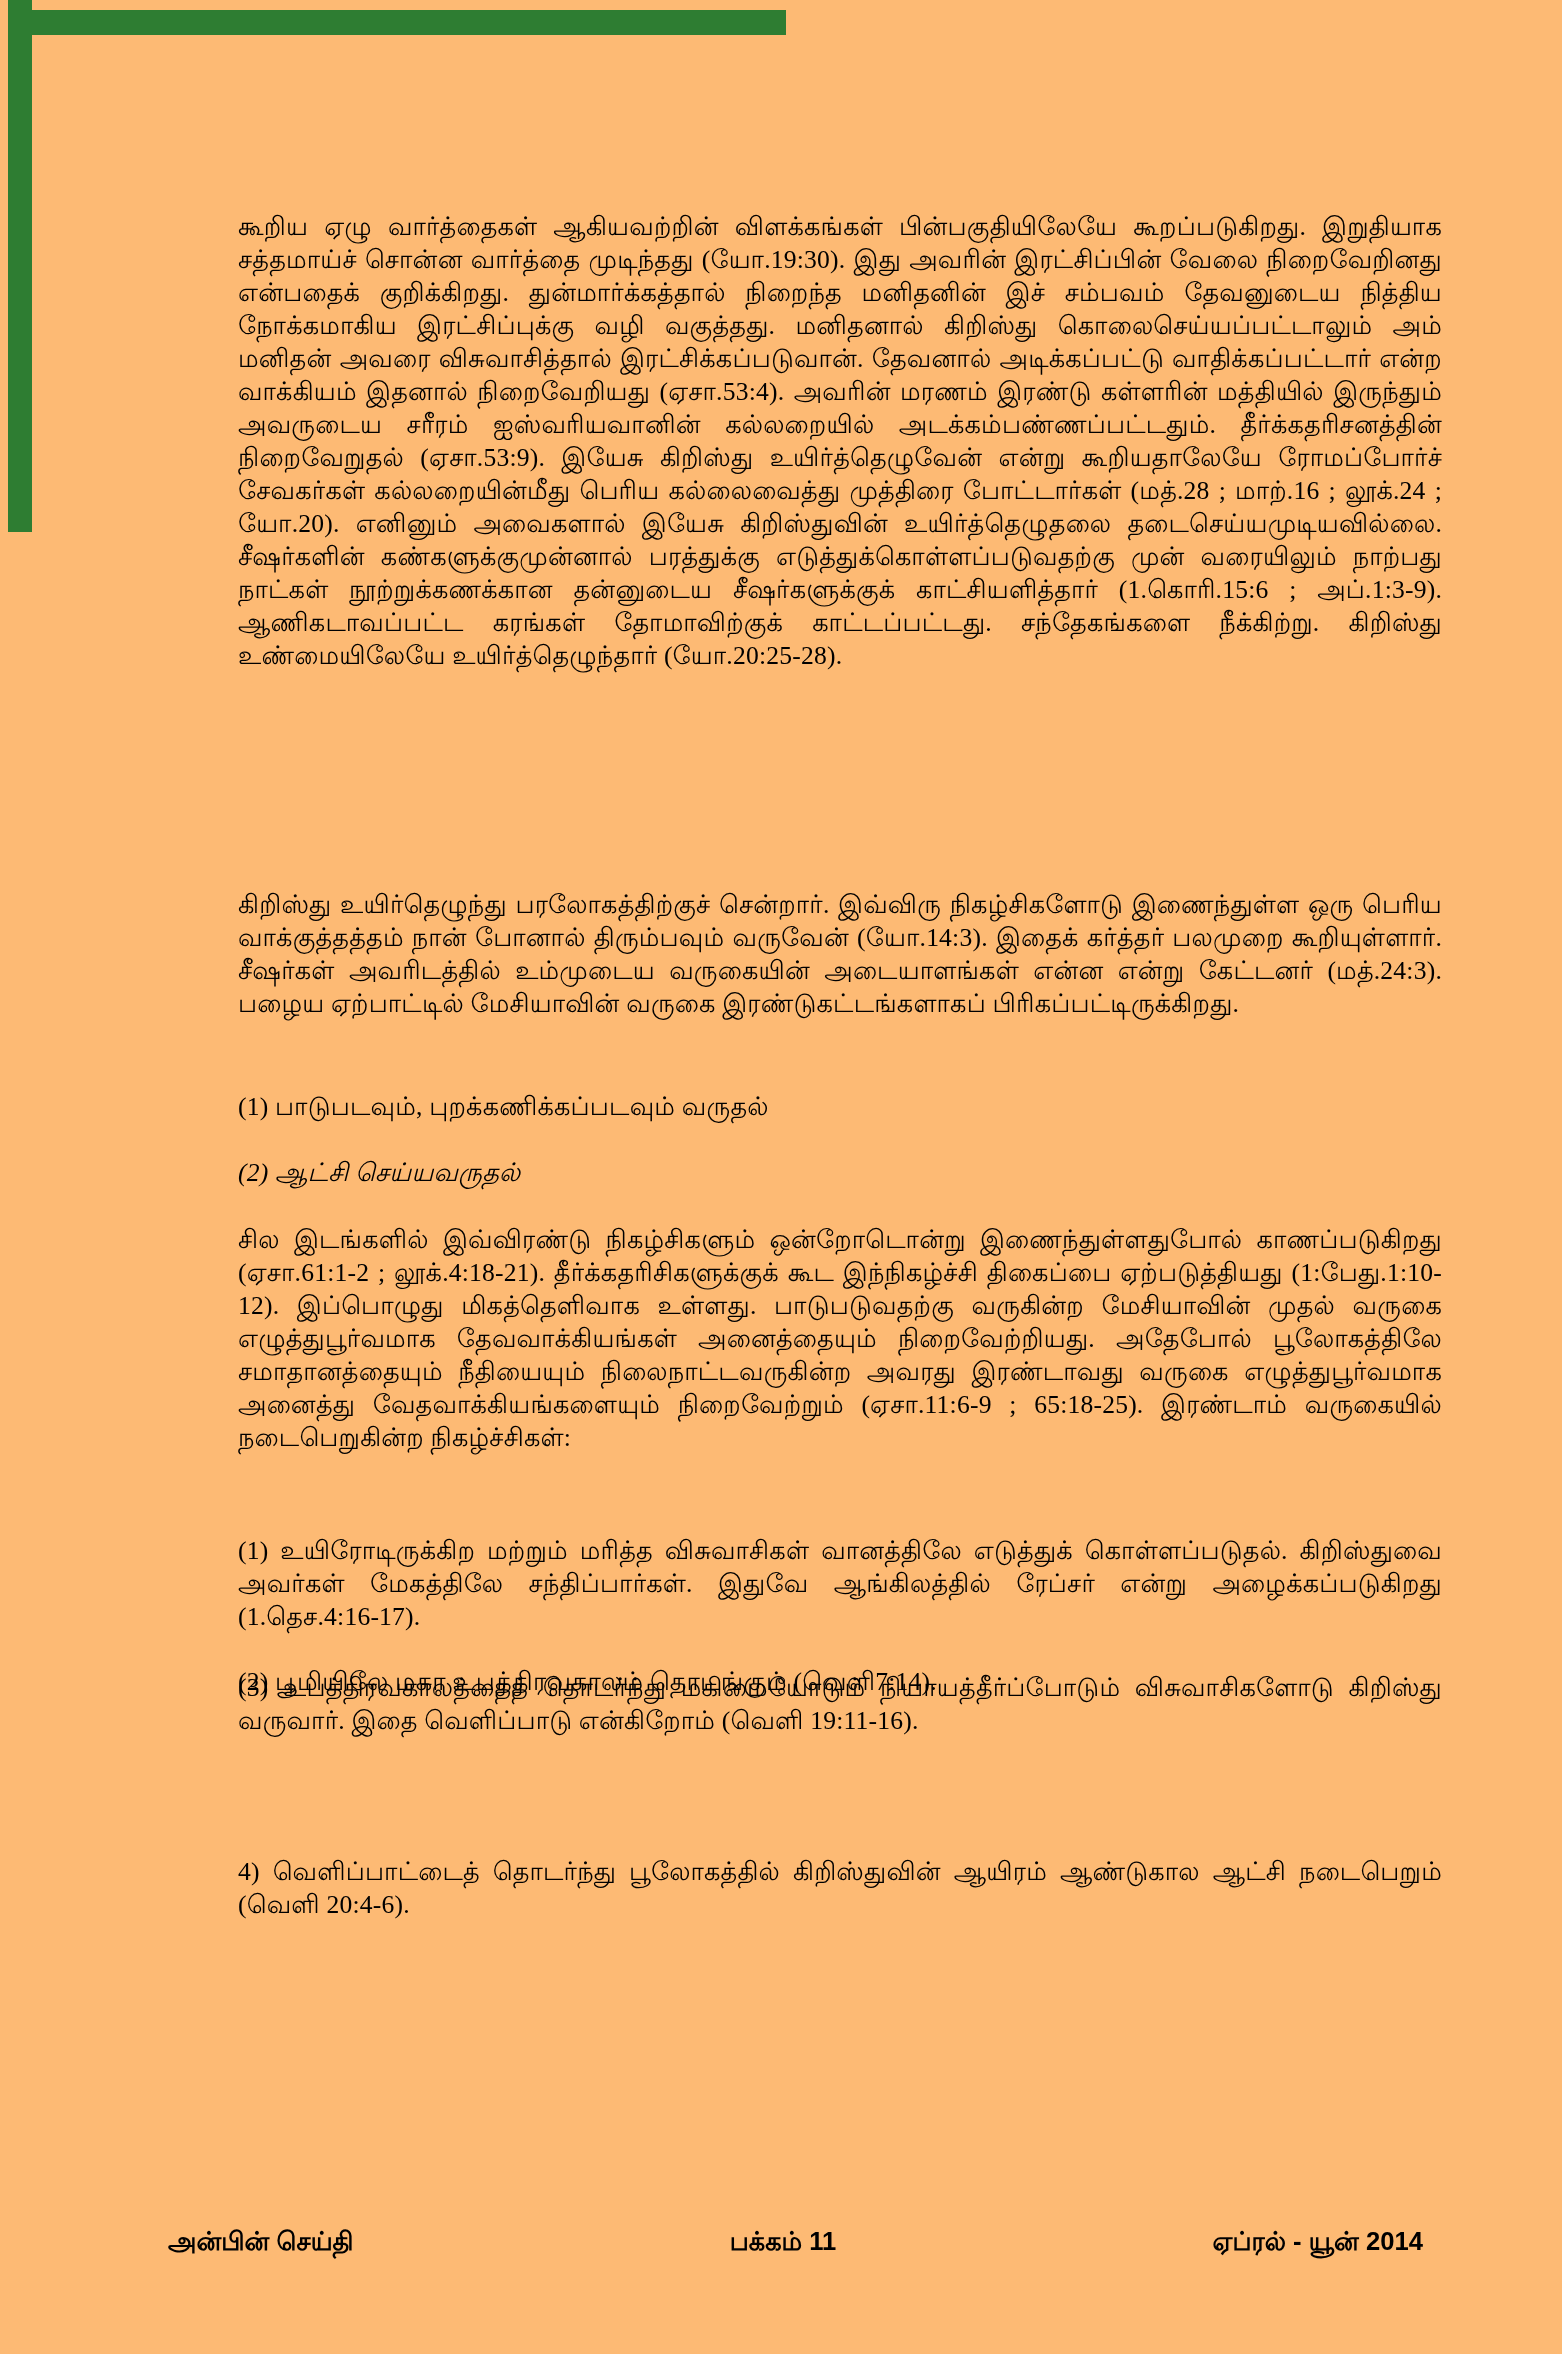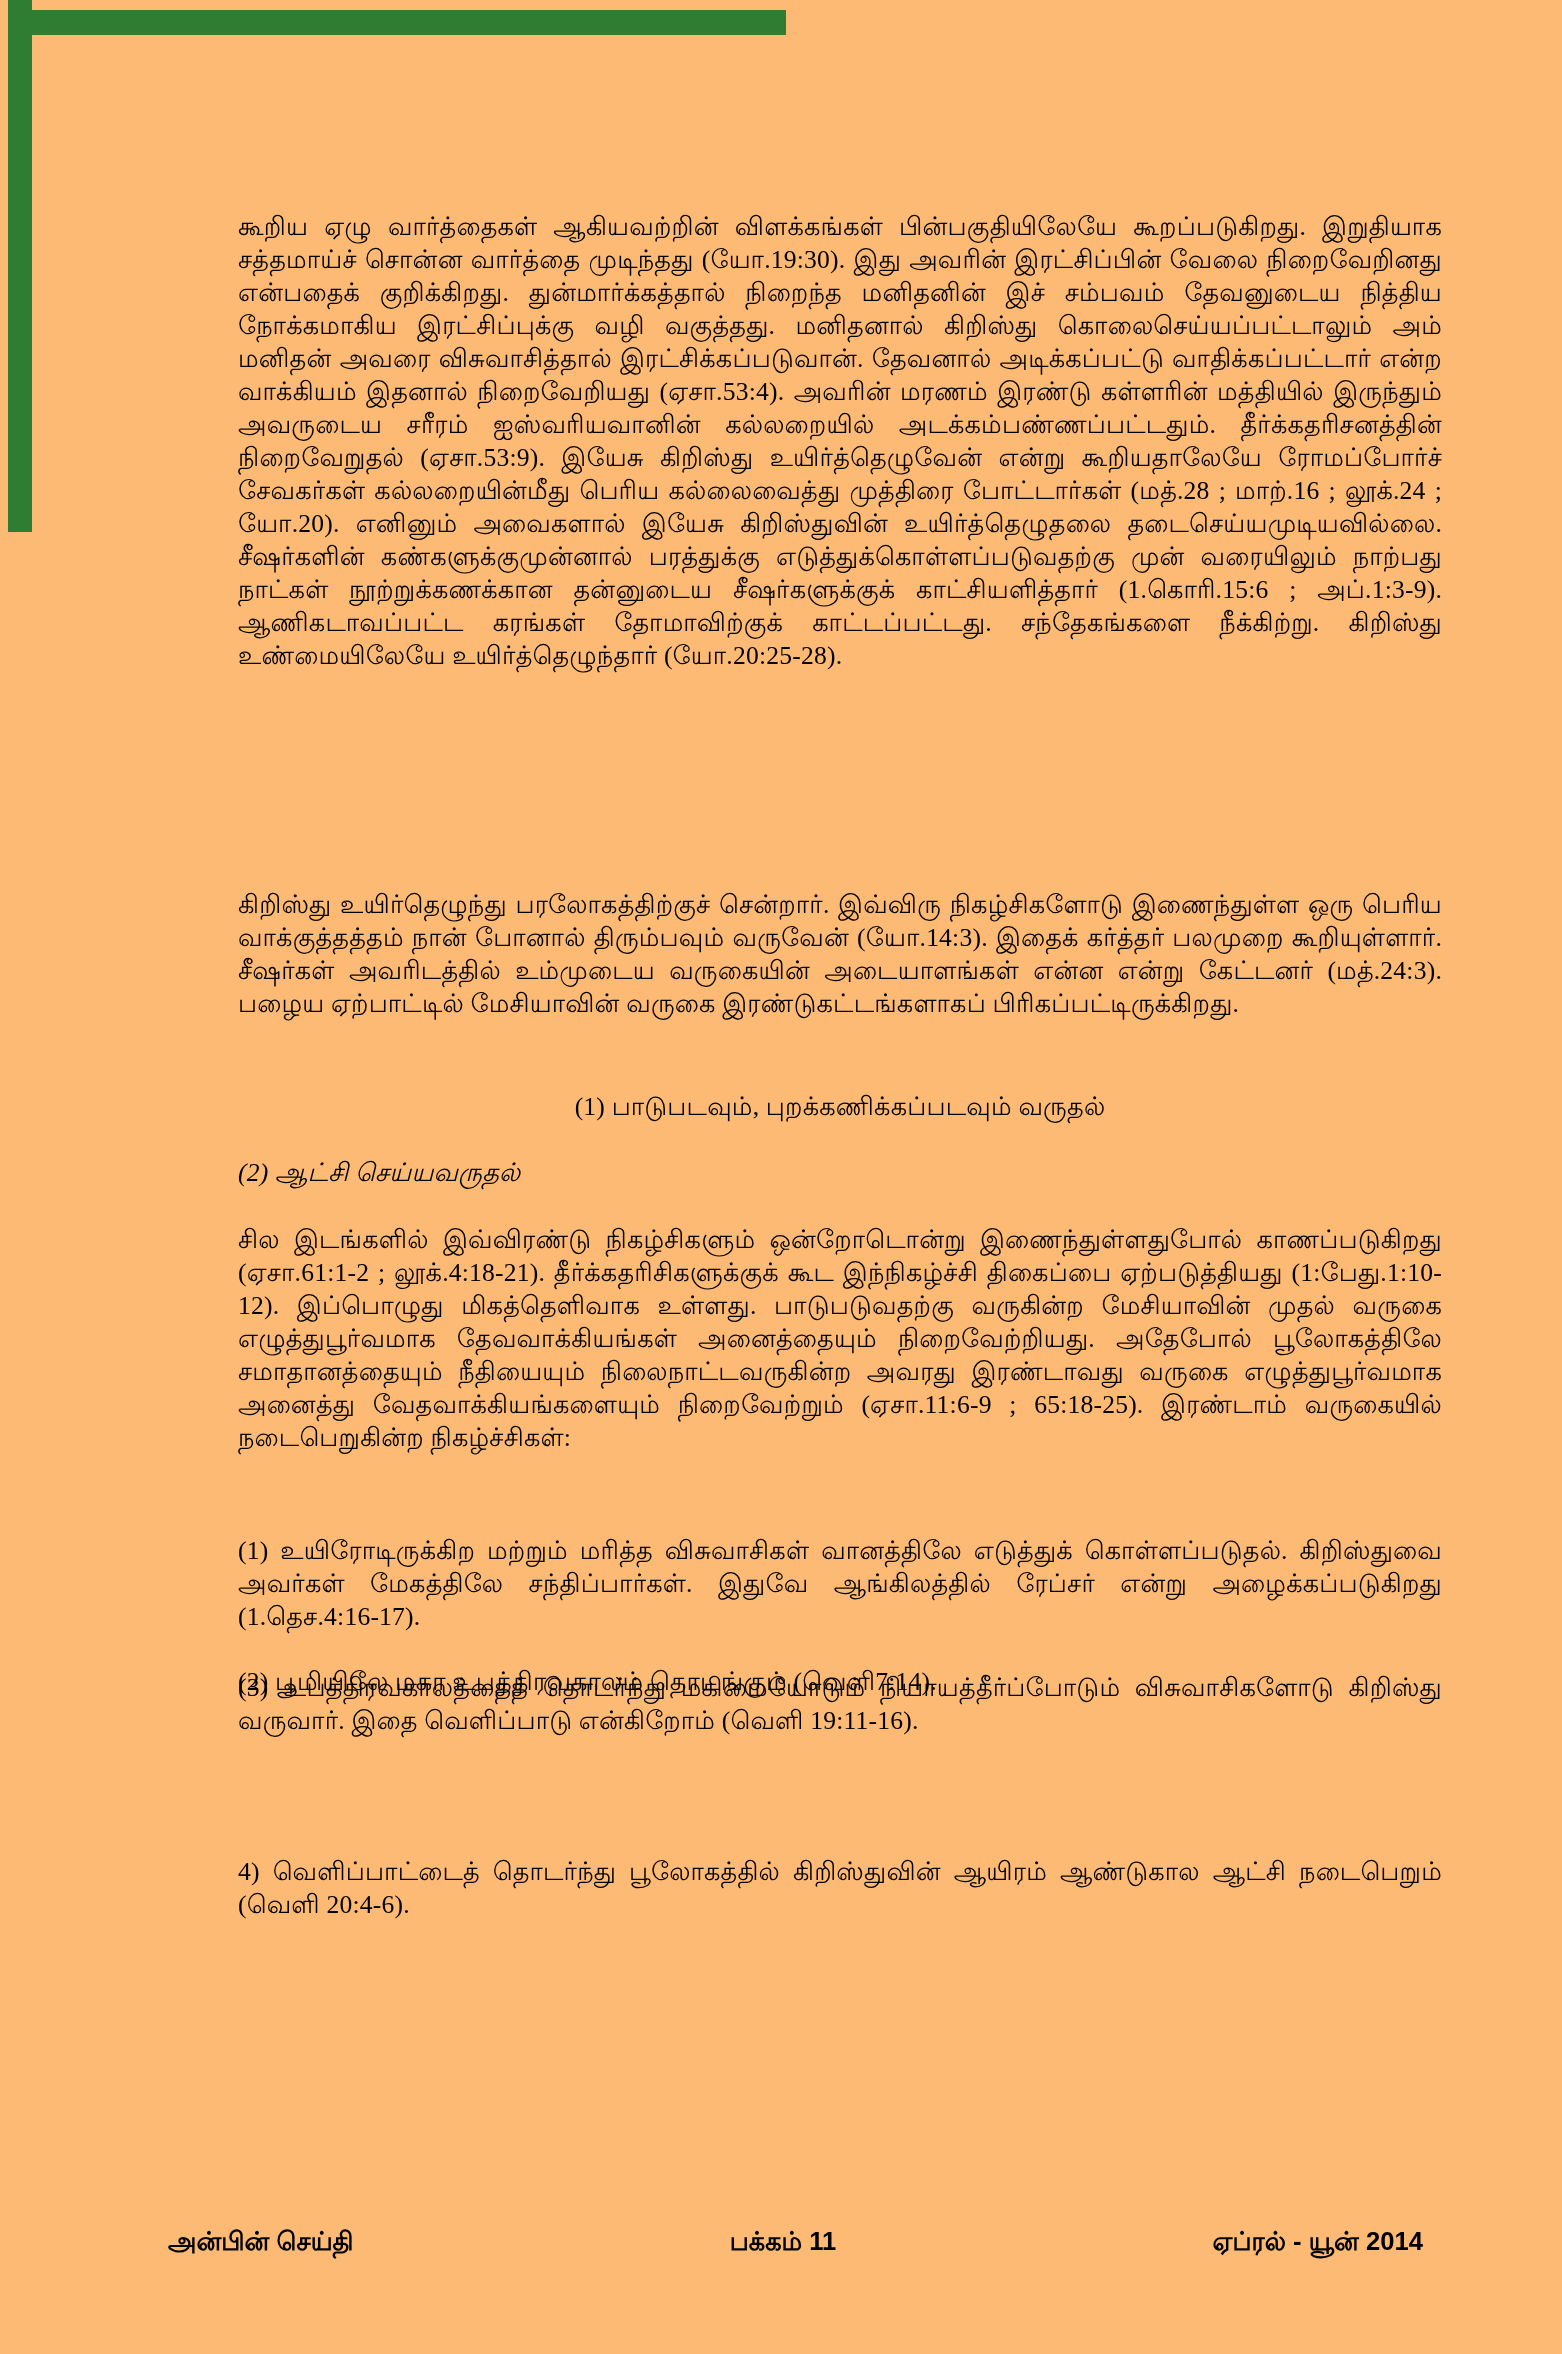--- a/index.html
+++ b/index.html
@@ -47,21 +47,21 @@
     position: absolute;
     left: 238px;
     width: 1204px;
     top: 840px;
     font-size: 28px;
     line-height: 36px;
     font-weight: bold;
     text-align: left;
   }
   .p2      { top: 888px;  }
-  .coming1 { top: 1090px; text-align: center; }
+  .coming1 { top: 1090px; text-align: left; }
   .coming2 { top: 1156px; text-align: left; font-style: italic; }
   .p3      { top: 1223px; }
   .ev1     { top: 1534px; }
   .ev2     { top: 1665px; text-align: left; }
   .ev3     { top: 1671px; }
   .ev4     { top: 1855px; }
   .footer {
     position: absolute;
     left: 168px;
     top: 2225px;

